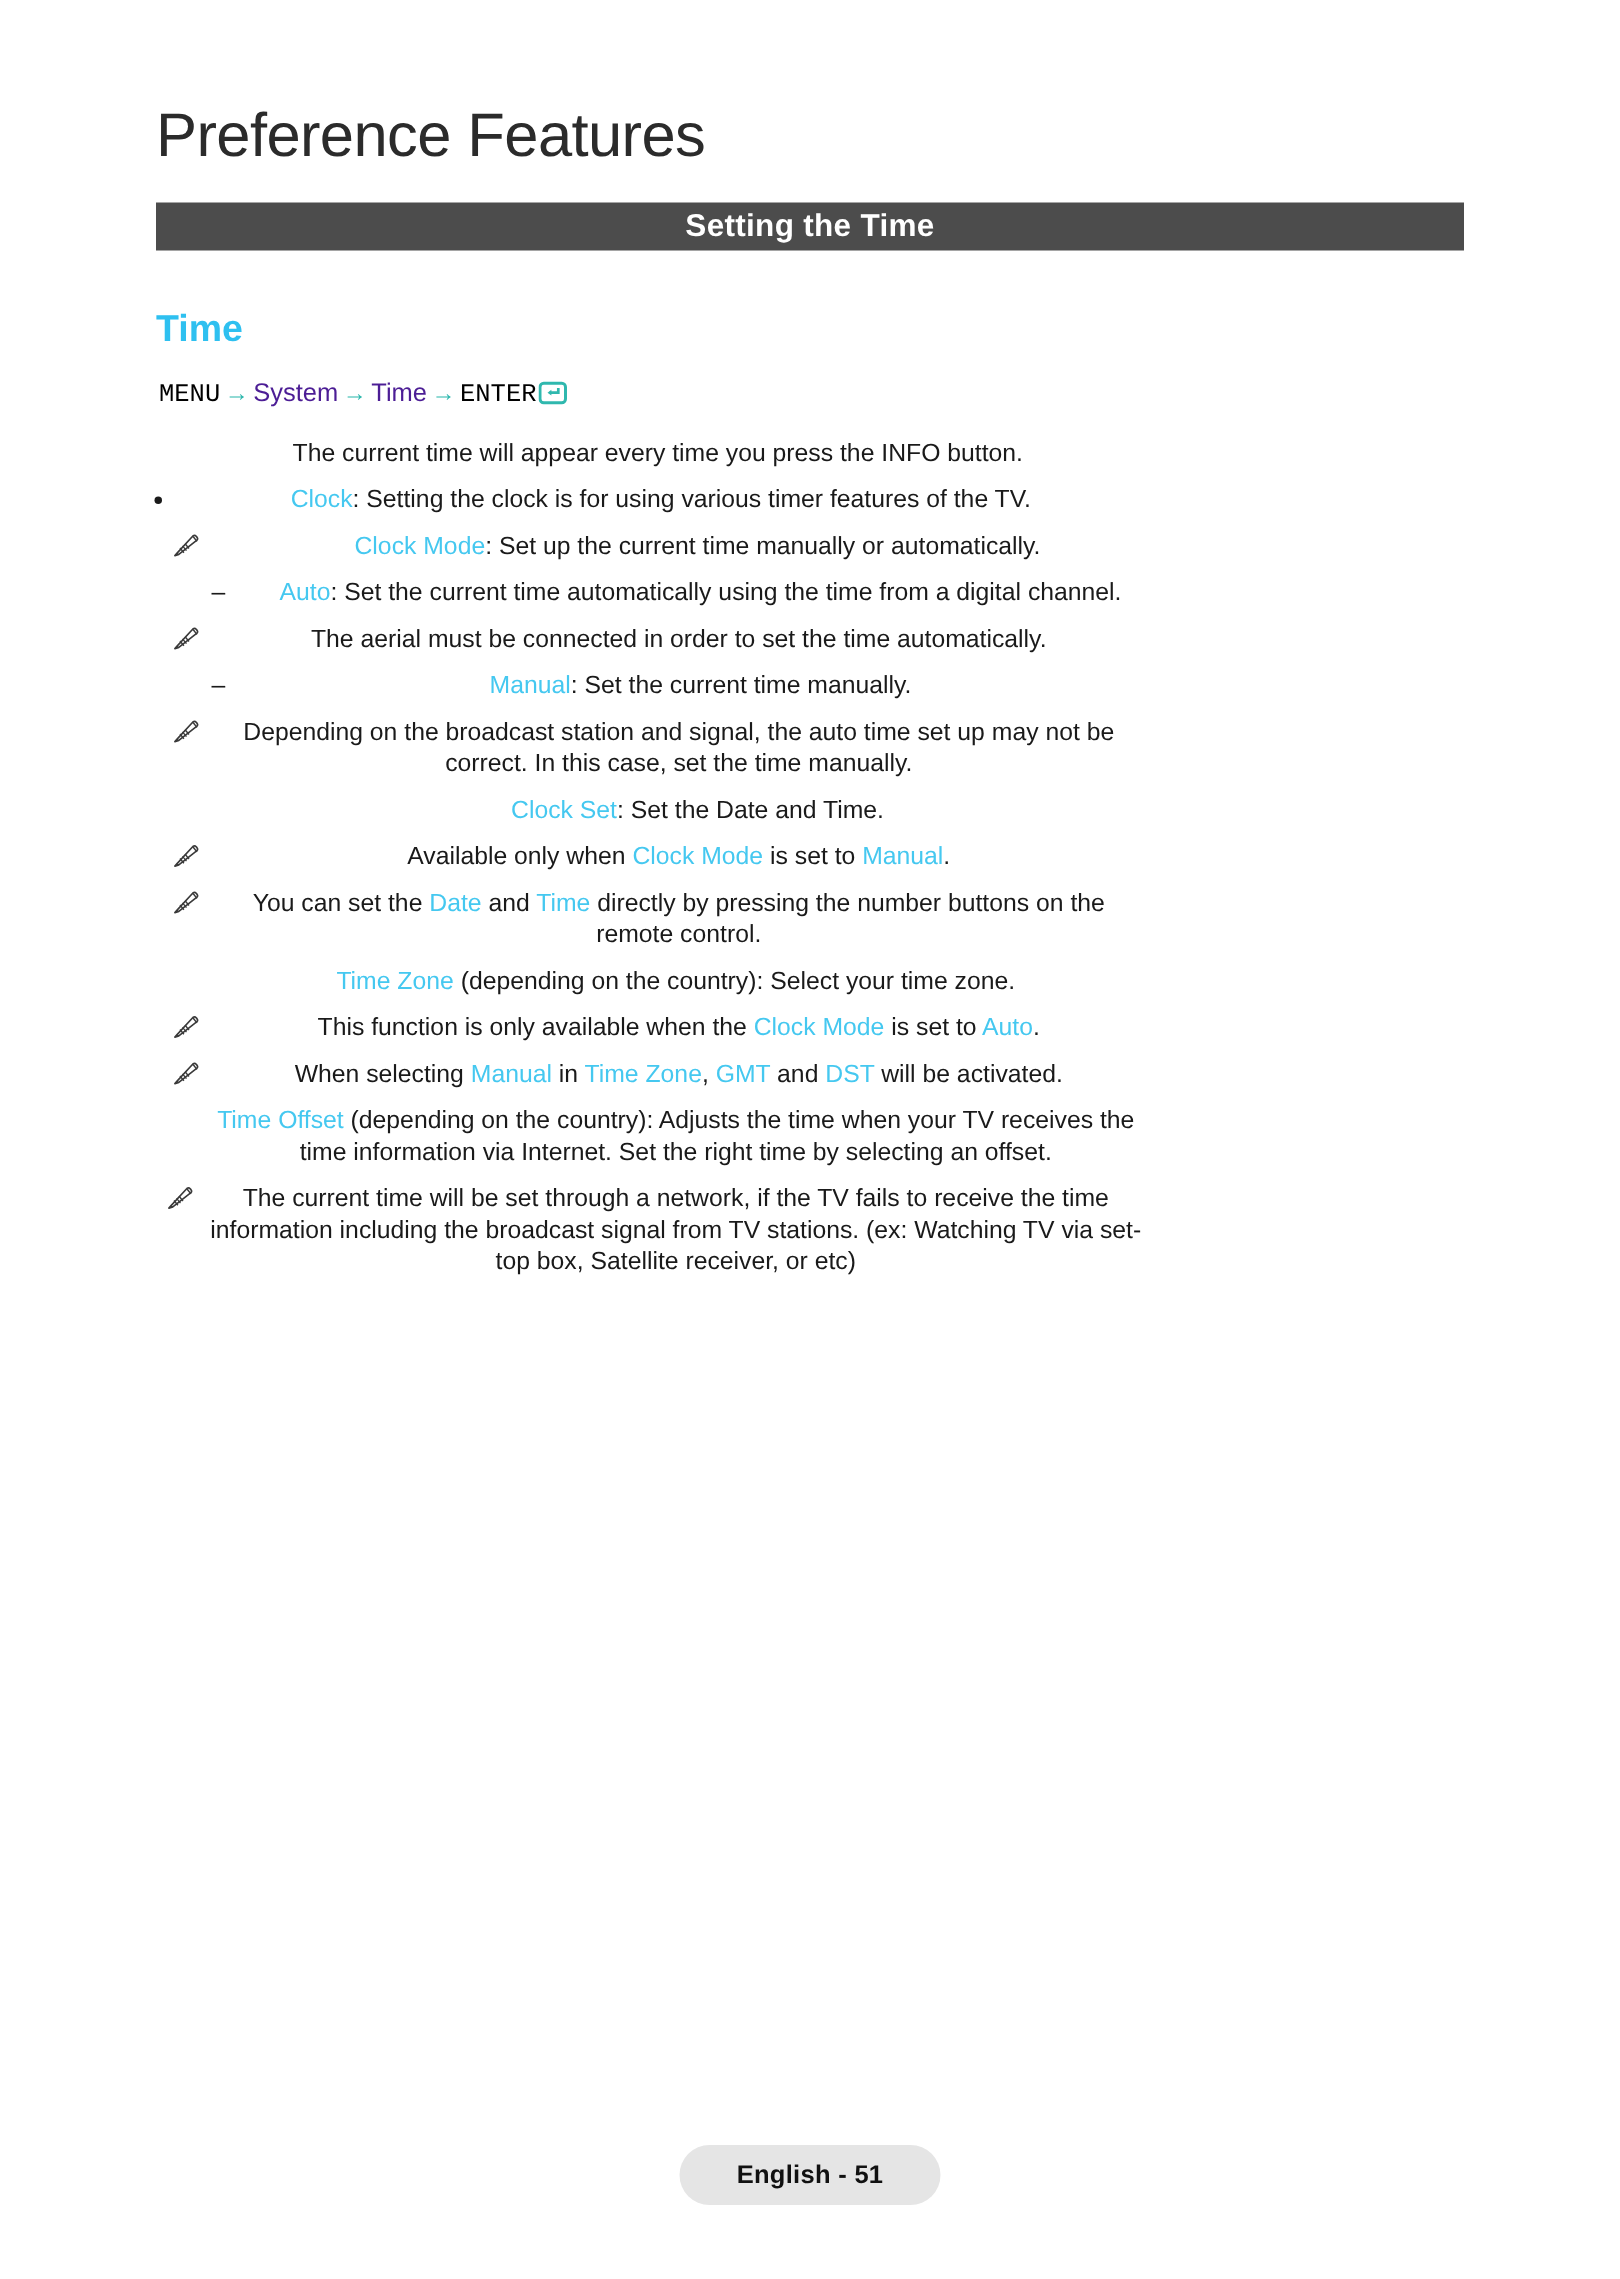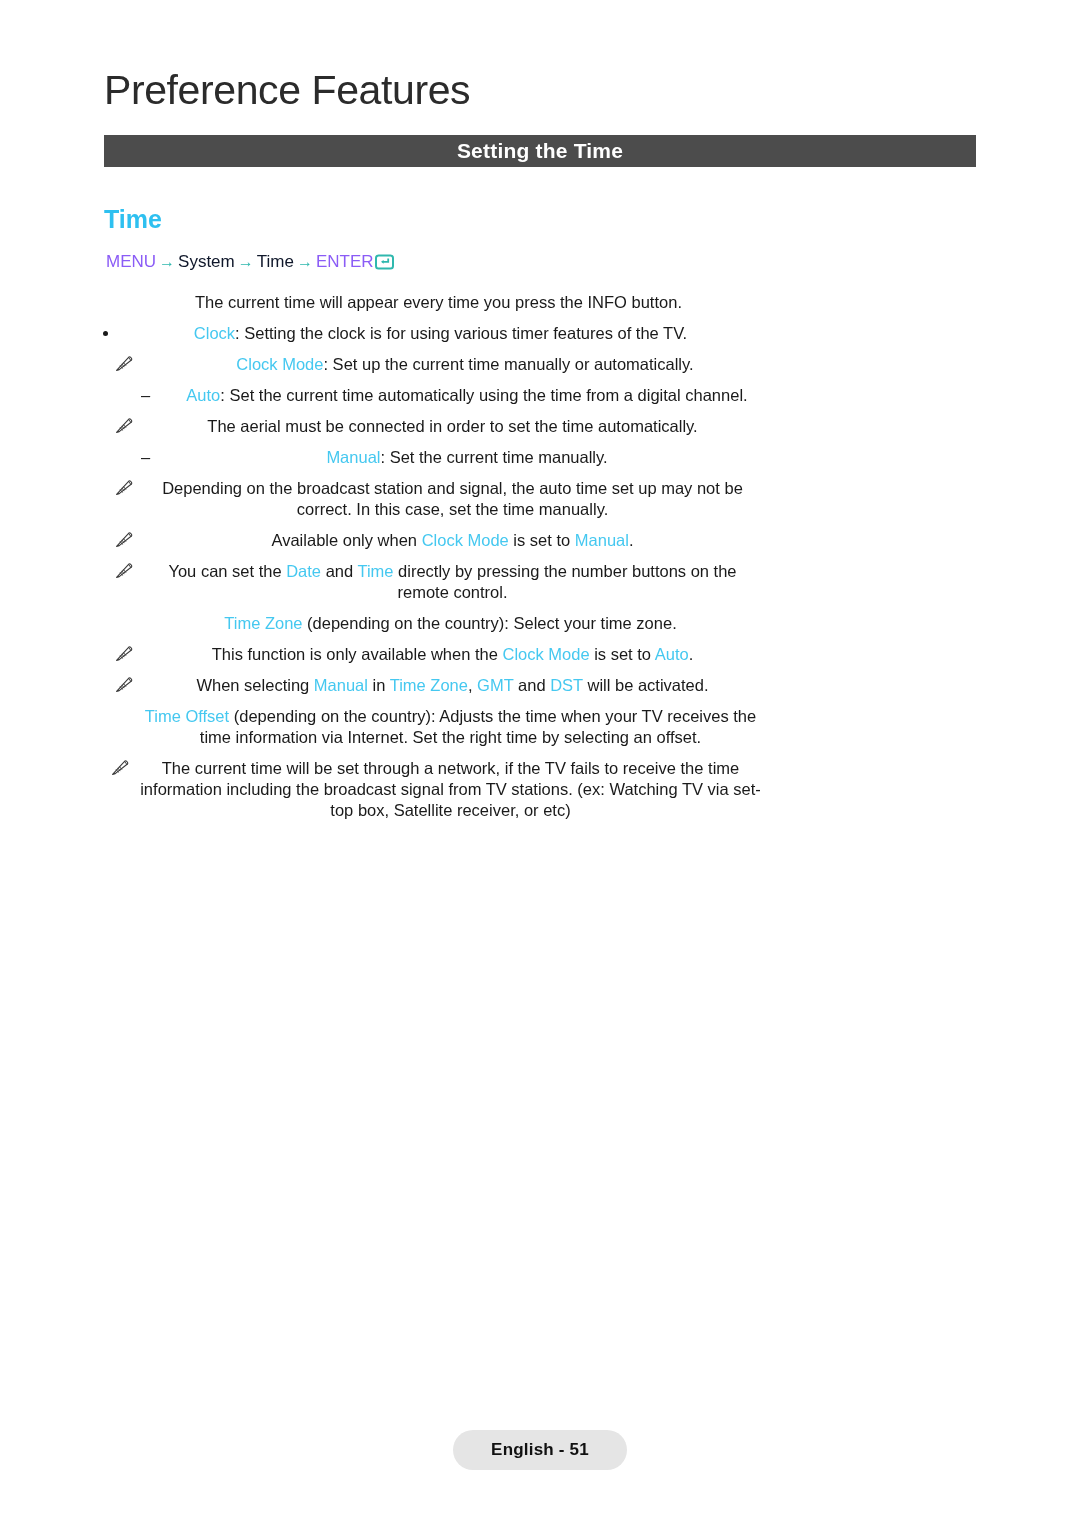--- a/index.html
+++ b/index.html
@@ -68,22 +68,22 @@
   
   .menu-path {
     position: absolute;
     left: 106px;
     top: 251px;
     font-size: 17px;
     line-height: 1.3;
     white-space: nowrap;
     color: #29b7ad;
   }
-  .menu-path .mp-key { color: #8b5cf6; }
-  .menu-path .mp-val { color: #0f172a; }
+  .menu-path .mp-key { color: #000000; font-family: Liberation Mono, monospace; }
+  .menu-path .mp-val { color: #4c1d95; }
   .menu-path .mp-arrow {
     color: #2fb8ae;
     padding: 0 3px;
     font-size: 16px;
   }
   .enter-icon {
     display: inline-block;
     vertical-align: -3px;
     margin-left: 1px;
   }
@@ -233,20 +233,23 @@
       <span class="note-icon"><svg width="20" height="16" viewBox="0 0 20 16">
             <path d="M3.2 12.6 L1.6 14.4 L4.2 13.6 L16.1 4.3 a1.6 1.6 0 0 0 0.2 -2.2 l-0.5 -0.6 a1.6 1.6 0 0 0 -2.2 -0.2 Z" fill="#ffffff" stroke="#3a3a3a" stroke-width="1.1" stroke-linejoin="round"></path>
             <path d="M13.7 1.7 L16.3 4.9" stroke="#3a3a3a" stroke-width="1"></path>
             <path d="M5.0 9.3 L7.6 12.5" stroke="#3a3a3a" stroke-width="0.9"></path>
             <path d="M6.7 7.9 L9.3 11.1" stroke="#3a3a3a" stroke-width="0.9"></path>
             <path d="M8.4 6.5 L11.0 9.7" stroke="#3a3a3a" stroke-width="0.9"></path>
           </svg></span>
       <span>Depending on the broadcast station and signal, the auto time set up may not be correct. In this case, set the time manually.</span>
     </div>
 
+    <div class="line lv1">
+      <span class="blue">Clock Set</span><span>: Set the Date and Time.</span>
+    </div>
 
     <div class="line lv-n1">
       <span class="note-icon"><svg width="20" height="16" viewBox="0 0 20 16">
             <path d="M3.2 12.6 L1.6 14.4 L4.2 13.6 L16.1 4.3 a1.6 1.6 0 0 0 0.2 -2.2 l-0.5 -0.6 a1.6 1.6 0 0 0 -2.2 -0.2 Z" fill="#ffffff" stroke="#3a3a3a" stroke-width="1.1" stroke-linejoin="round"></path>
             <path d="M13.7 1.7 L16.3 4.9" stroke="#3a3a3a" stroke-width="1"></path>
             <path d="M5.0 9.3 L7.6 12.5" stroke="#3a3a3a" stroke-width="0.9"></path>
             <path d="M6.7 7.9 L9.3 11.1" stroke="#3a3a3a" stroke-width="0.9"></path>
             <path d="M8.4 6.5 L11.0 9.7" stroke="#3a3a3a" stroke-width="0.9"></path>
           </svg></span>
       <span>Available only when </span><span class="blue">Clock Mode</span><span> is set to </span><span class="blue">Manual</span><span>.</span>

